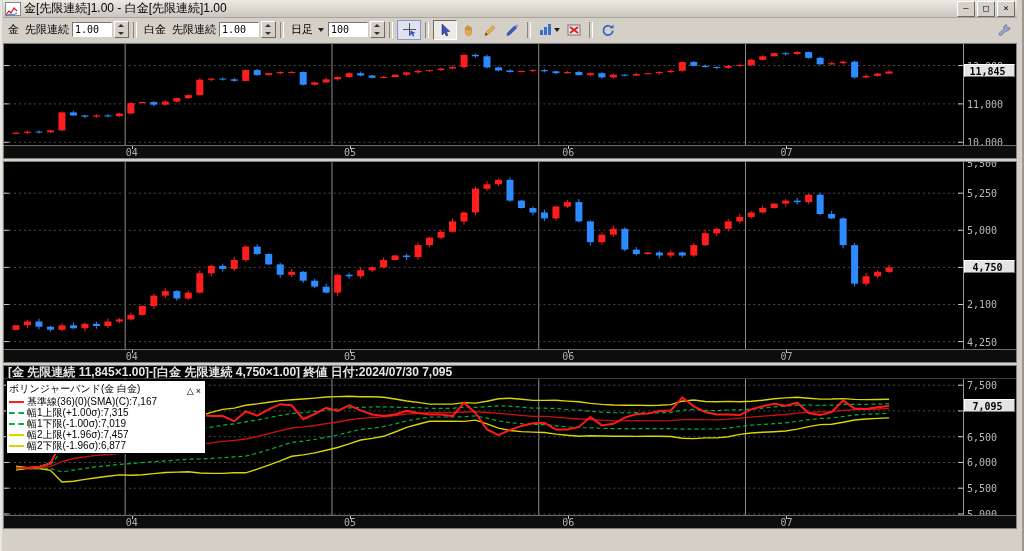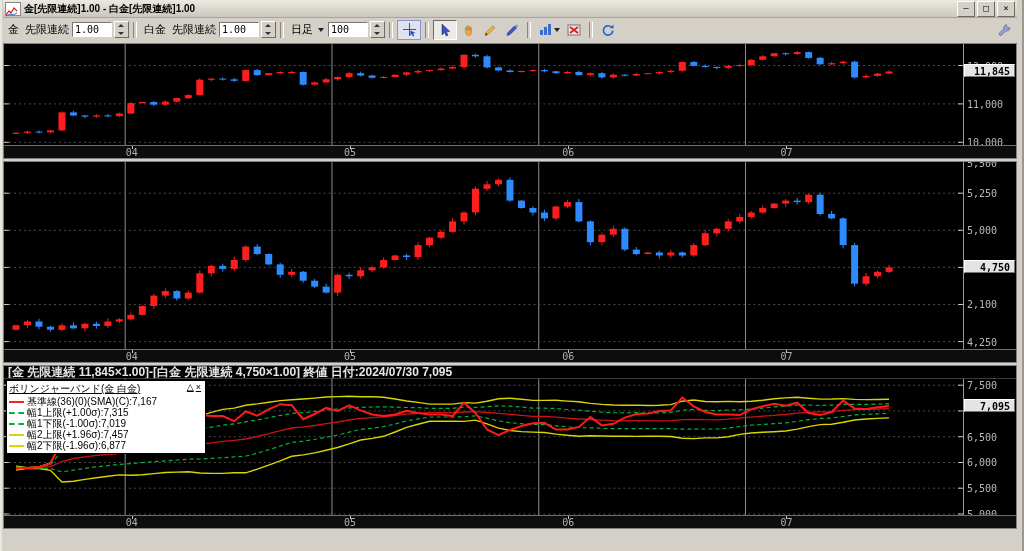--- a/index.html
+++ b/index.html
@@ -3,21 +3,21 @@
 <meta charset="utf-8">
 <style>
   html,body{margin:0;padding:0;background:#9aa0a8;}
   body{width:1024px;height:551px;font-family:"Liberation Sans","DejaVu Sans",sans-serif;}
   .window{width:1024px;height:551px;box-sizing:border-box;background:#d4d0c8;
           border-left:2px solid #e8e6e0;border-right:2px solid #9c9890;padding:0 5px 1px 1px;overflow:hidden;}
   
   .titlebar{height:17px;display:flex;align-items:center;background:linear-gradient(#ece9e2,#cbc7bf);
             border-bottom:1px solid #a8a49c;padding:0 2px;}
   .title-icon{width:14px;height:12px;background:#fff;border:1px solid #888;margin-right:3px;flex:none;}
-  .title-text{font-size:10px;color:#000;flex:1;white-space:nowrap;overflow:hidden;font-weight:bold;}
+  .title-text{font-size:12px;color:#000;flex:1;white-space:nowrap;overflow:hidden;}
   .win-btns{display:flex;gap:2px;}
   .win-btn{width:16px;height:14px;background:#d4d0c8;border:1px solid;border-color:#fff #6d6a65 #6d6a65 #fff;
            font-size:9px;line-height:12px;text-align:center;color:#000;font-family:"DejaVu Sans Mono",monospace;}
   
   .toolbar{height:21px;display:flex;align-items:center;background:#d4d0c8;padding:1px 2px;font-size:11px;color:#000;}
   .tb-label{margin:0 3px;white-space:nowrap;}
   .spin{display:flex;align-items:center;}
   .spin-val{width:34px;height:13px;background:#fff;border:1px solid;border-color:#7a766e #fff #fff #7a766e;
             font:10px "DejaVu Sans Mono",monospace;padding:0 2px;line-height:13px;}
   .spin-btns{width:13px;height:15px;margin-left:2px;display:flex;flex-direction:column;border:1px solid;border-color:#fff #6d6a65 #6d6a65 #fff;background:#d4d0c8;}
@@ -35,27 +35,27 @@
   .panel{border:1px solid #808080;background:#000;margin-top:2px;position:relative;}
   .info{height:14px;line-height:14px;color:#fff;font-size:11px;font-weight:bold;padding-left:4px;
         white-space:nowrap;overflow:hidden;border-bottom:1px solid #3c3c3c;}
   .info.small{height:12px;line-height:12px;font-size:12px;color:#e6e6e6;}
   .chart-row{display:flex;}
   .plot{position:relative;flex:1;border-right:1px solid #9a9a9a;overflow:hidden;}
   .plot svg{position:absolute;left:0;top:0;width:100%;height:100%;display:block;}
   .axis{width:52px;position:relative;background:#000;overflow:hidden;}
   .lab{position:absolute;left:3px;color:#b9b9b9;font:10px "DejaVu Sans Mono",monospace;white-space:nowrap;}
   .valbox{position:absolute;left:0;right:1px;height:13px;background:#e4e4e4;color:#000;font:bold 10px "DejaVu Sans Mono",monospace;
-          text-align:right;padding-right:4px;line-height:13px;border:1px solid #fff;border-bottom-color:#777;border-right-color:#777;box-sizing:border-box;}
+          text-align:center;padding-right:4px;line-height:13px;border:1px solid #fff;border-bottom-color:#777;border-right-color:#777;box-sizing:border-box;}
   .xstrip{height:12px;position:relative;background:#0d0d0d;border-top:1px solid #6f6f6f;overflow:hidden;}
   .xlab{position:absolute;top:1px;transform:translateX(-50%);color:#b0b0b0;font:10px "DejaVu Sans Mono",monospace;}
   .xtick{position:absolute;top:0;width:1px;height:3px;background:#c8c8c8;}
   
   .legend{position:absolute;left:2px;top:1px;z-index:5;background:#fff;border:1px solid #000;padding:1px 3px 2px 2px;width:200px;box-sizing:border-box;}
-  .legend-title{display:flex;align-items:flex-start;font-size:10px;color:#000;white-space:nowrap;text-decoration:underline;}
+  .legend-title{display:flex;align-items:flex-end;font-size:10px;color:#000;white-space:nowrap;}
   .legend-title .t{flex:1;}
   .lg-btn{font-size:9px;padding:0 1px;color:#000;}
   .legend-row{display:flex;align-items:center;height:11px;font-size:10px;color:#000;white-space:nowrap;}
   .sw{width:15px;height:0;border-top:2px solid #000;margin-right:3px;flex:none;}
 </style>
 </head>
 <body>
 
 <div class="window">
 

